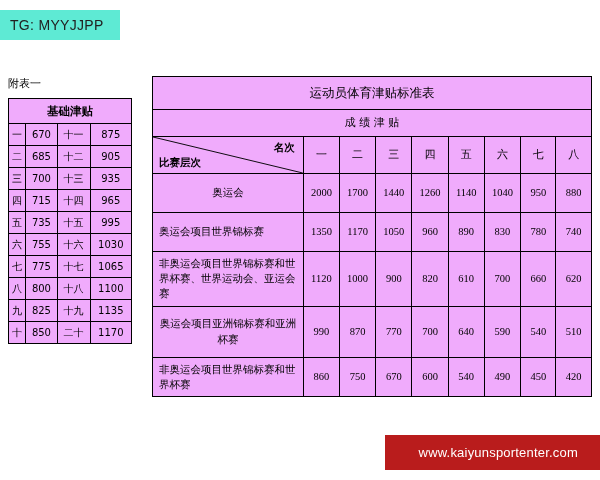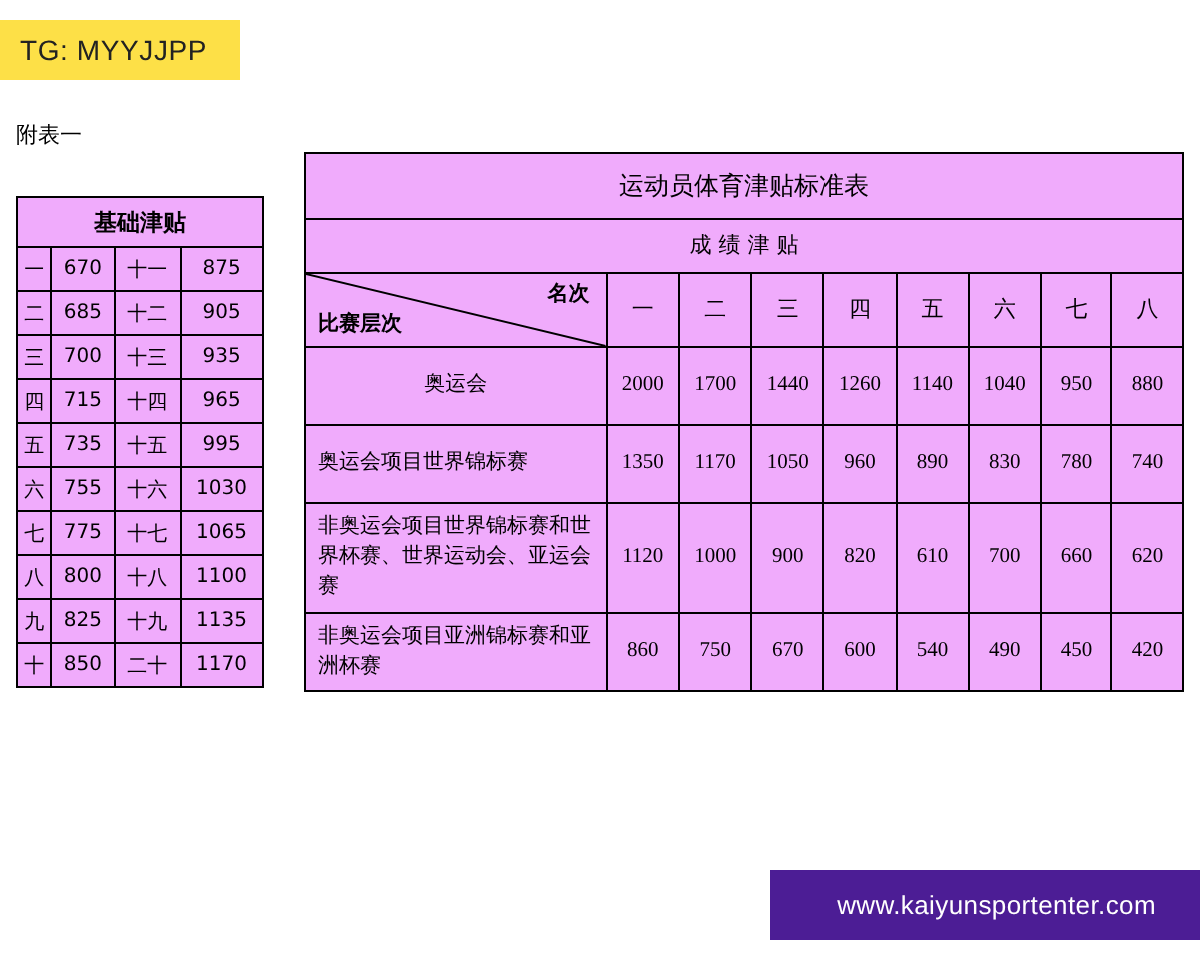--- a/index.html
+++ b/index.html
@@ -13,33 +13,33 @@
     font-family: "DejaVu Sans", "Liberation Sans", sans-serif;
     position: relative;
     overflow: hidden;
   }
 
   
   .tg-banner {
     position: absolute;
     left: 0;
     top: 10px;
-    background: #fde047;
+    background: #5eead4;
     color: #222222;
     font-size: 14px;
     padding: 7px 16px 7px 10px;
     letter-spacing: 0.3px;
     font-family: "Liberation Sans", sans-serif;
   }
 
   
   .fubiao {
     position: absolute;
     left: 8px;
-    top: 60px;
+    top: 76px;
     font-size: 11px;
     color: #000000;
   }
 
   
   .left-table-wrap {
     position: absolute;
     left: 8px;
     top: 98px;
     width: 124px;
@@ -146,21 +146,21 @@
   .r3 td { height: 42px; }
   .r4 td { height: 42px; }
   .r5 td { height: 30px; }
   .r6 td { height: 30px; }
 
   
   .wm {
     position: absolute;
     right: 0;
     bottom: 10px;
-    background: #4c1d95;
+    background: #b91c1c;
     color: #ffffff;
     font-size: 13px;
     padding: 10px 22px 10px 34px;
     font-family: "Liberation Sans", sans-serif;
     letter-spacing: 0.2px;
     margin-left: 42px;
   }
 </style>
 </head>
 <body>
@@ -295,23 +295,34 @@
         <td class="num">1120</td>
         <td class="num">1000</td>
         <td class="num">900</td>
         <td class="num">820</td>
         <td class="num">610</td>
         <td class="num">700</td>
         <td class="num">660</td>
         <td class="num">620</td>
       </tr>
 
+      <tr class="r4">
+        <td class="rowlabel">奥运会项目亚洲锦标赛和亚洲杯赛</td>
+        <td class="num">990</td>
+        <td class="num">870</td>
+        <td class="num">770</td>
+        <td class="num">700</td>
+        <td class="num">640</td>
+        <td class="num">590</td>
+        <td class="num">540</td>
+        <td class="num">510</td>
+      </tr>
 
       <tr class="r5">
-        <td class="rowlabel left-al">非奥运会项目亚洲锦标赛和亚洲杯赛</td>
+        <td class="rowlabel left-al">非奥运会项目世界锦标赛和世界杯赛</td>
         <td class="num">860</td>
         <td class="num">750</td>
         <td class="num">670</td>
         <td class="num">600</td>
         <td class="num">540</td>
         <td class="num">490</td>
         <td class="num">450</td>
         <td class="num">420</td>
       </tr>
 

